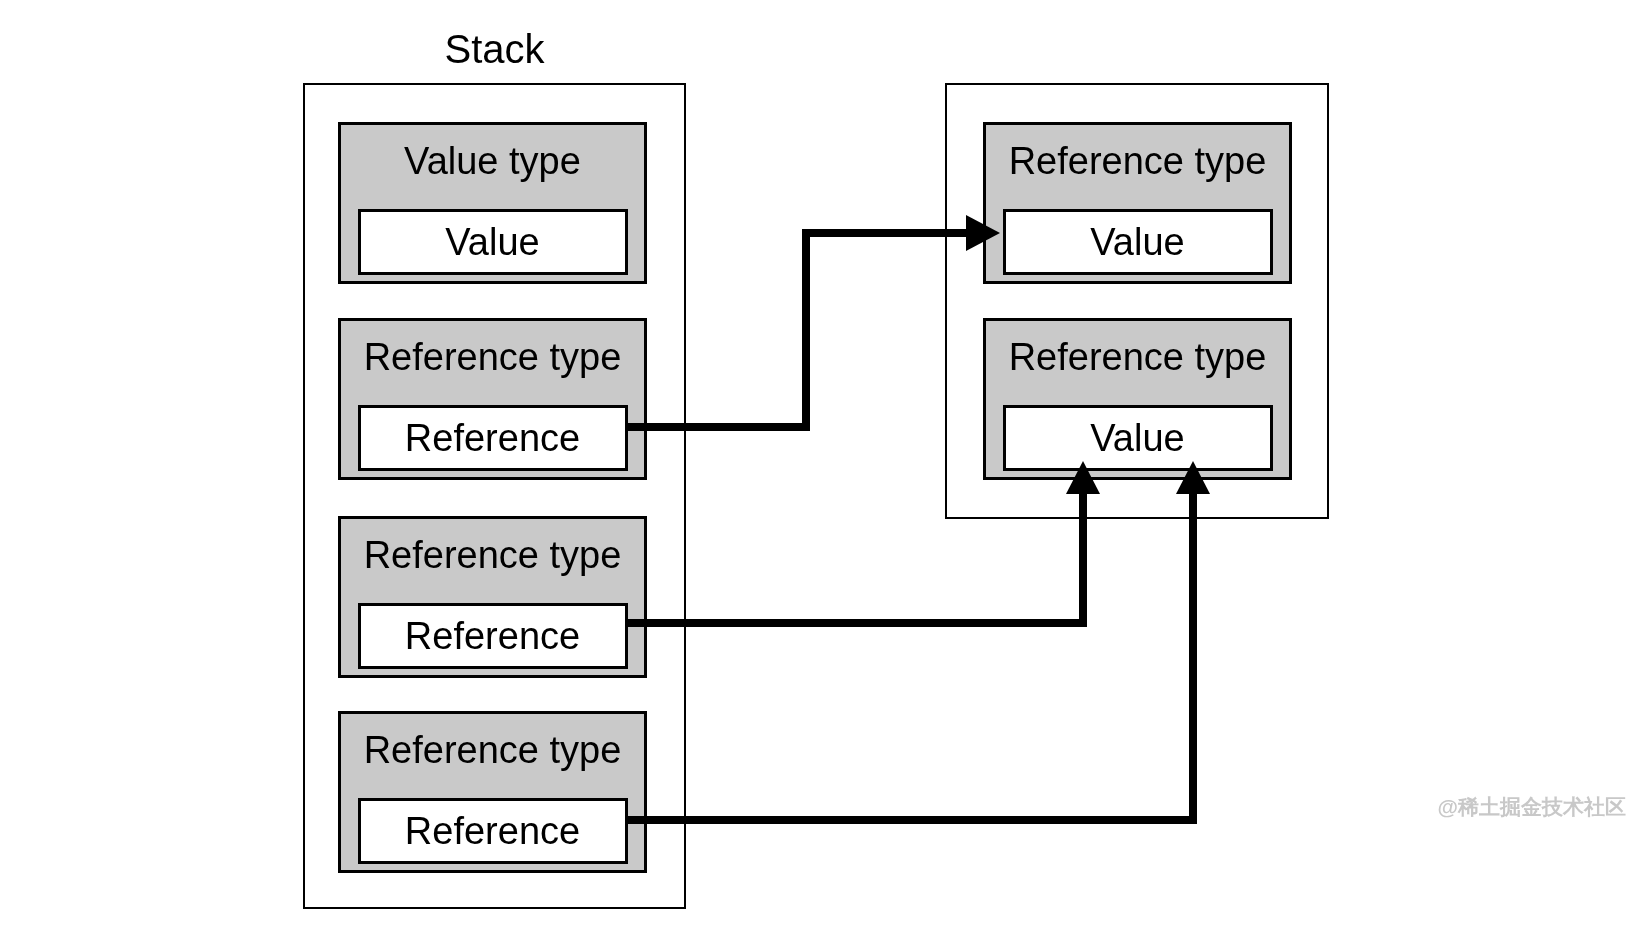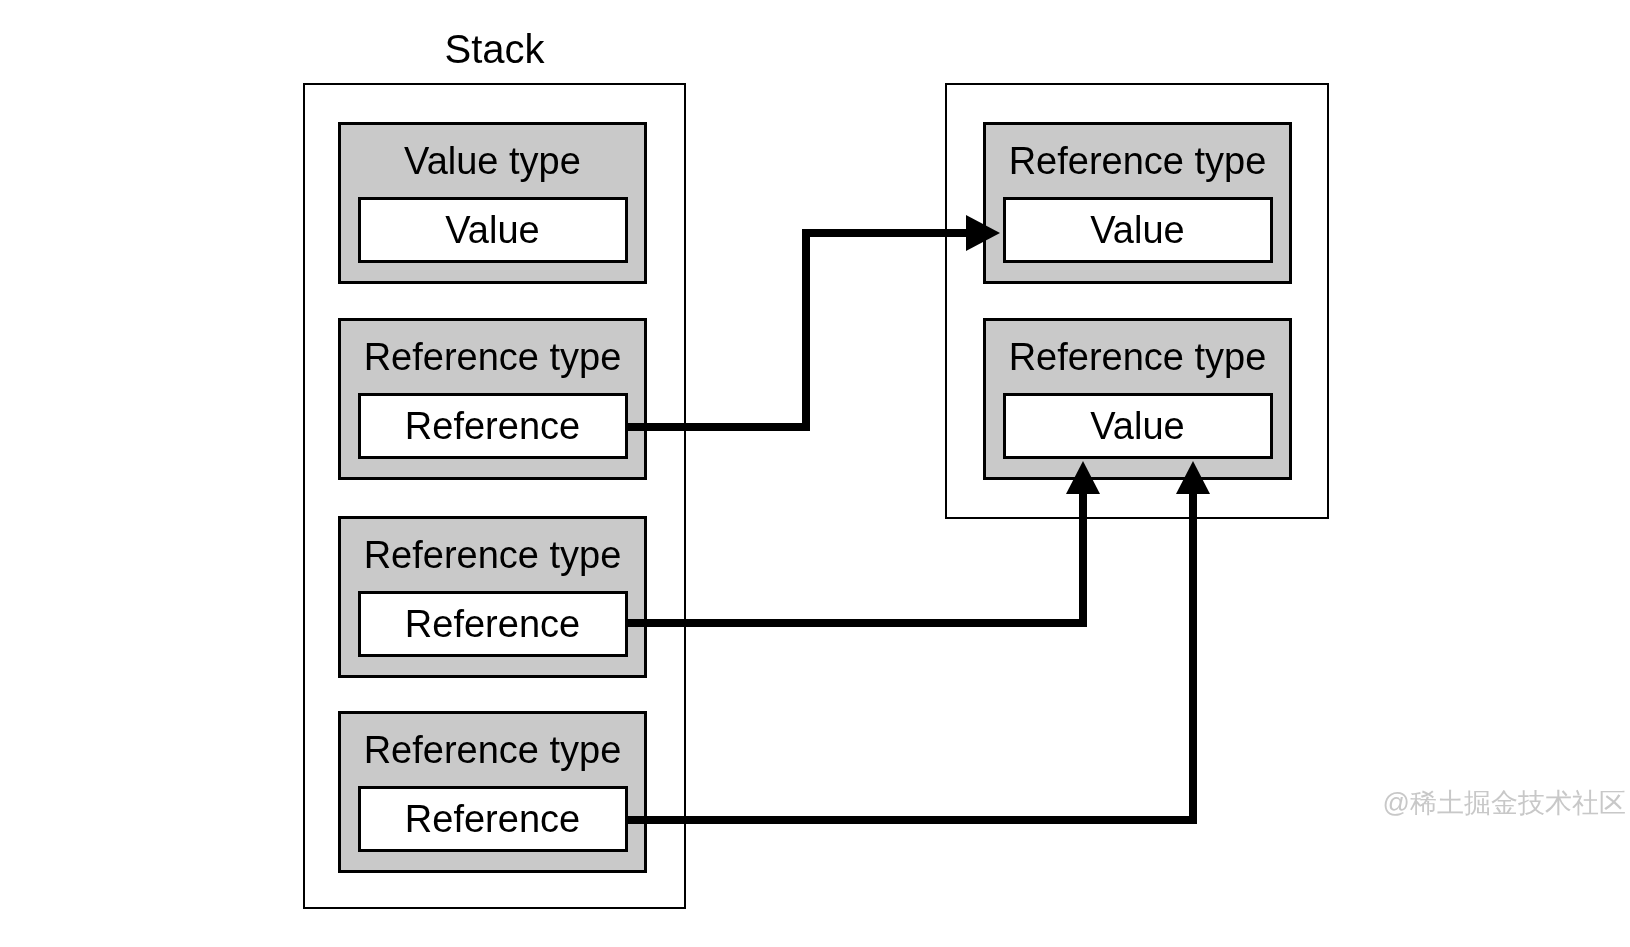--- a/index.html
+++ b/index.html
@@ -39,21 +39,21 @@
     position:absolute;width:309px;height:162px;
     background:var(--fill);
     border:3px solid var(--line);
     box-sizing:border-box;
   }
   .slot .slot-label{
     height:72px;display:flex;align-items:center;justify-content:center;
     font-size:38px;color:#000;white-space:nowrap;
   }
   .slot .slot-cell{
-    width:270px;height:66px;margin:0 auto;
+    width:270px;height:66px;margin:12px auto;
     background:#fff;border:3px solid var(--line);
     box-sizing:border-box;
     display:flex;align-items:center;justify-content:center;
     font-size:38px;color:#000;white-space:nowrap;
   }
   
   #stack-slot-0{left:338px;top:122px;}
   #stack-slot-1{left:338px;top:318px;}
   #stack-slot-2{left:338px;top:516px;}
   #stack-slot-3{left:338px;top:711px;}
@@ -63,22 +63,23 @@
 
   #arrow-layer{
     position:absolute;left:0;top:0;width:1630px;height:947px;
     pointer-events:none;
   }
   #arrow-layer path{fill:none;stroke:var(--line);stroke-width:8;}
   #arrow-layer polygon{fill:var(--line);stroke:none;}
 
   .watermark{
     position:absolute;right:4px;bottom:3px;
-    font-size:27px;color:var(--wm);
+    font-size:21px;color:var(--wm);
     white-space:nowrap;
+    font-weight:bold;
   }
 </style>
 </head>
 <body>
 
 <div class="diagram">
 
   <div class="region-title" id="stack-title">Stack</div>
 
   <div class="container" id="stack-container"></div>

